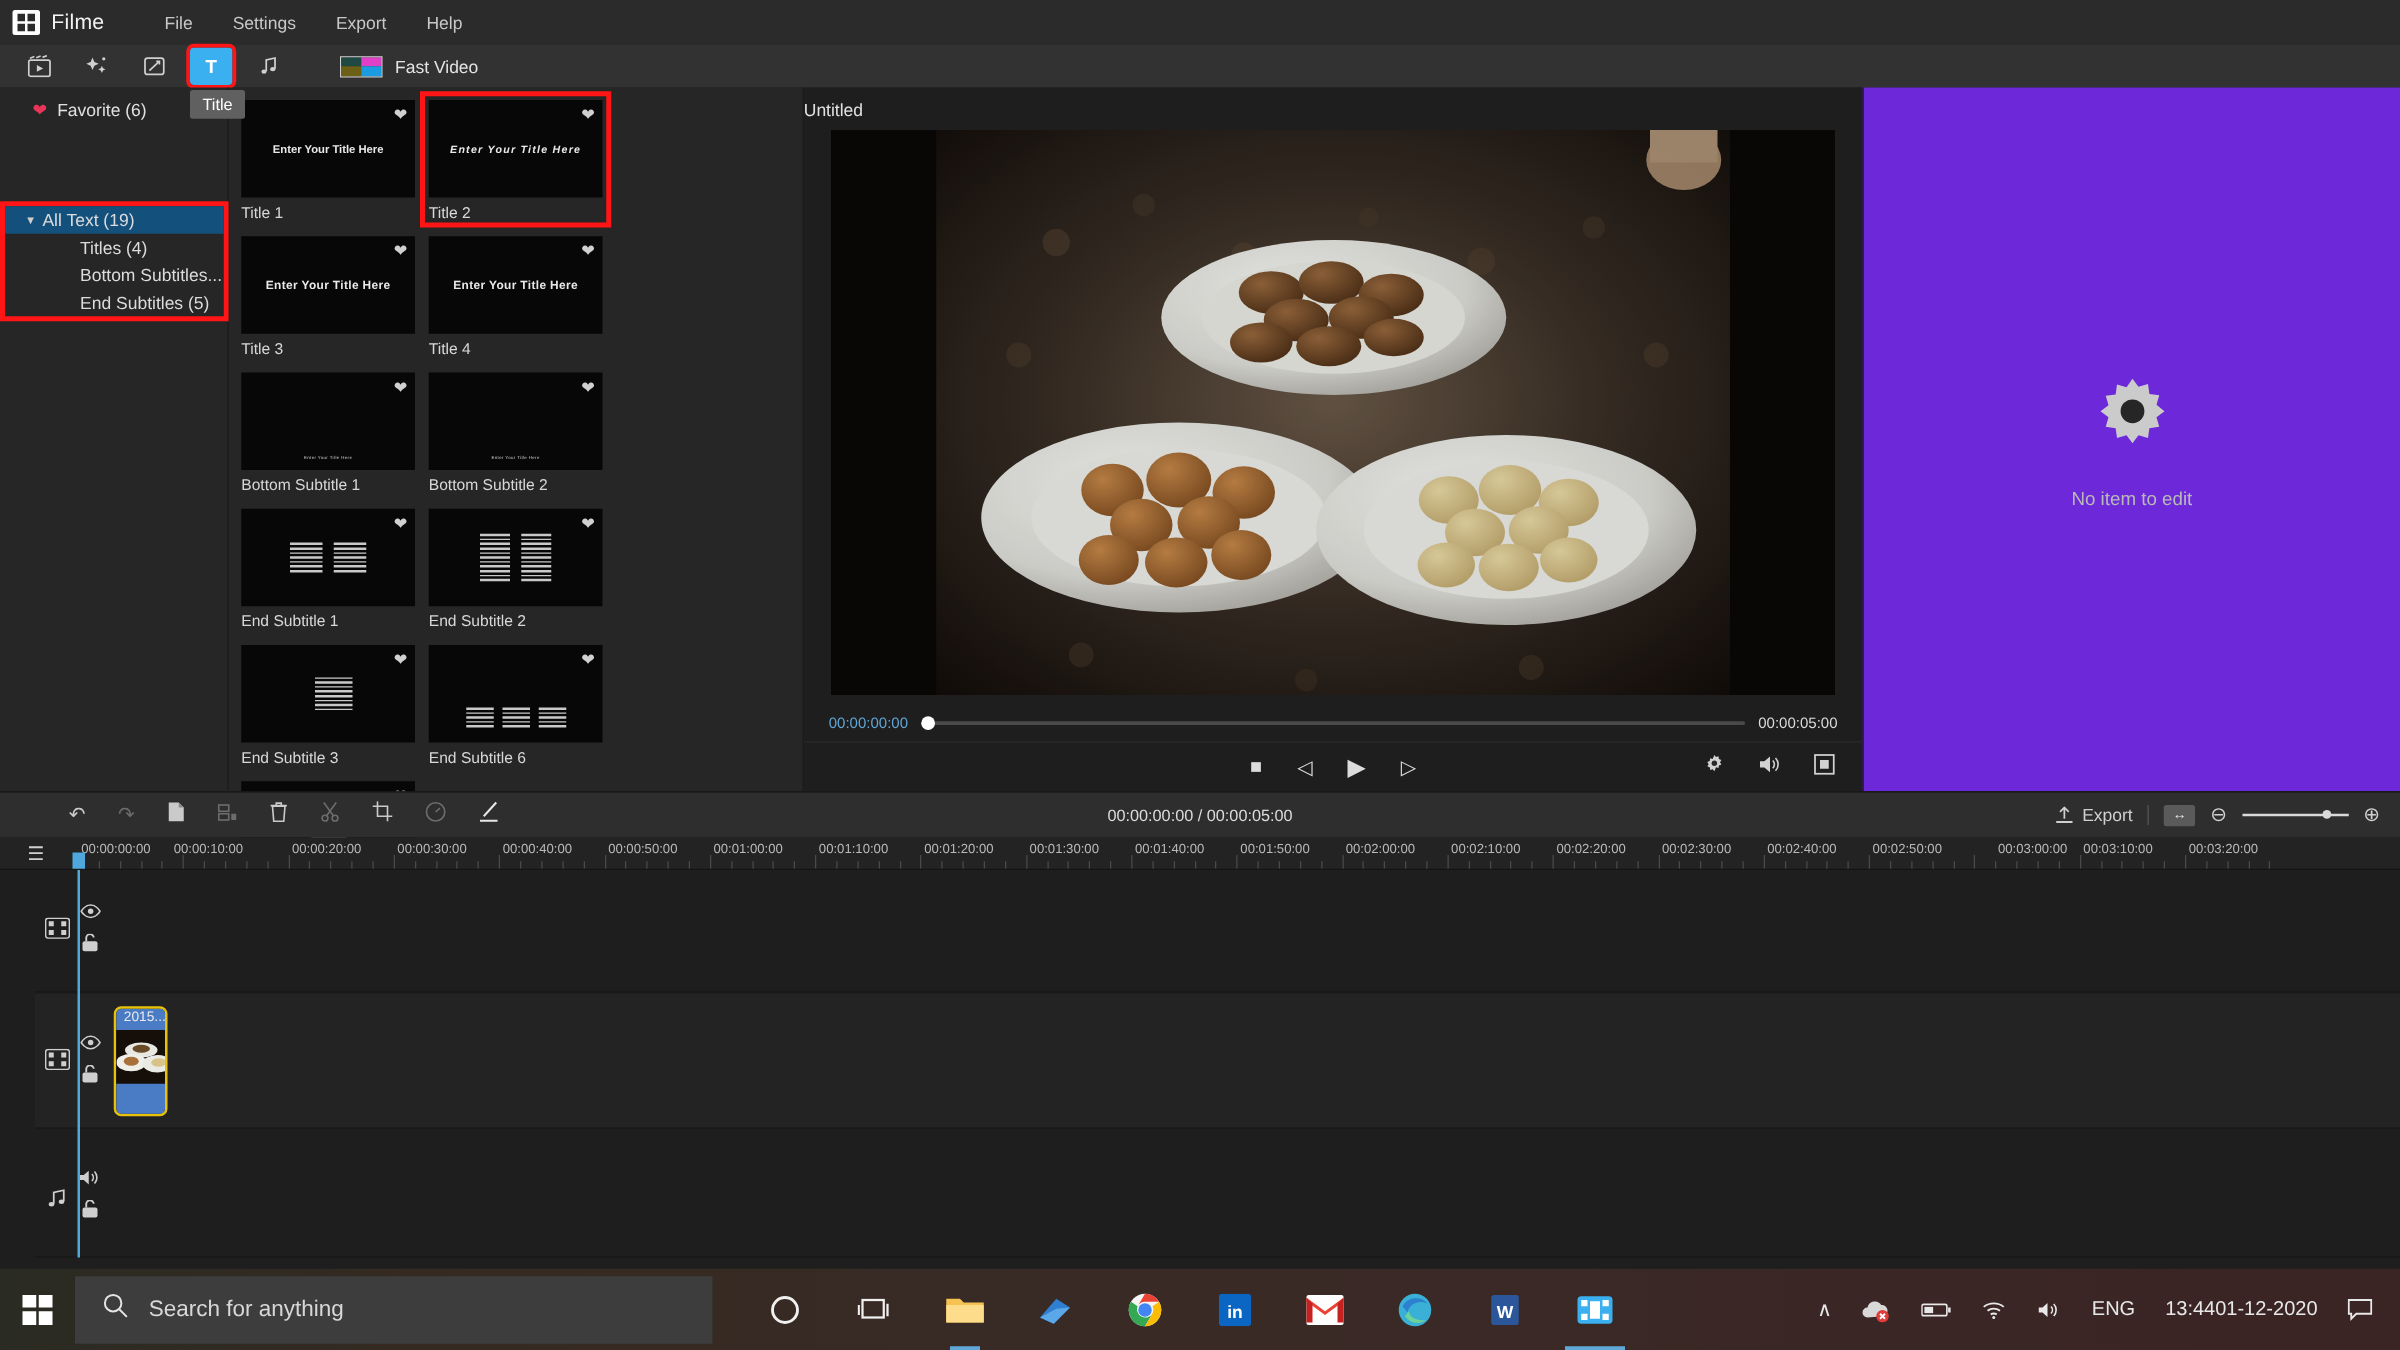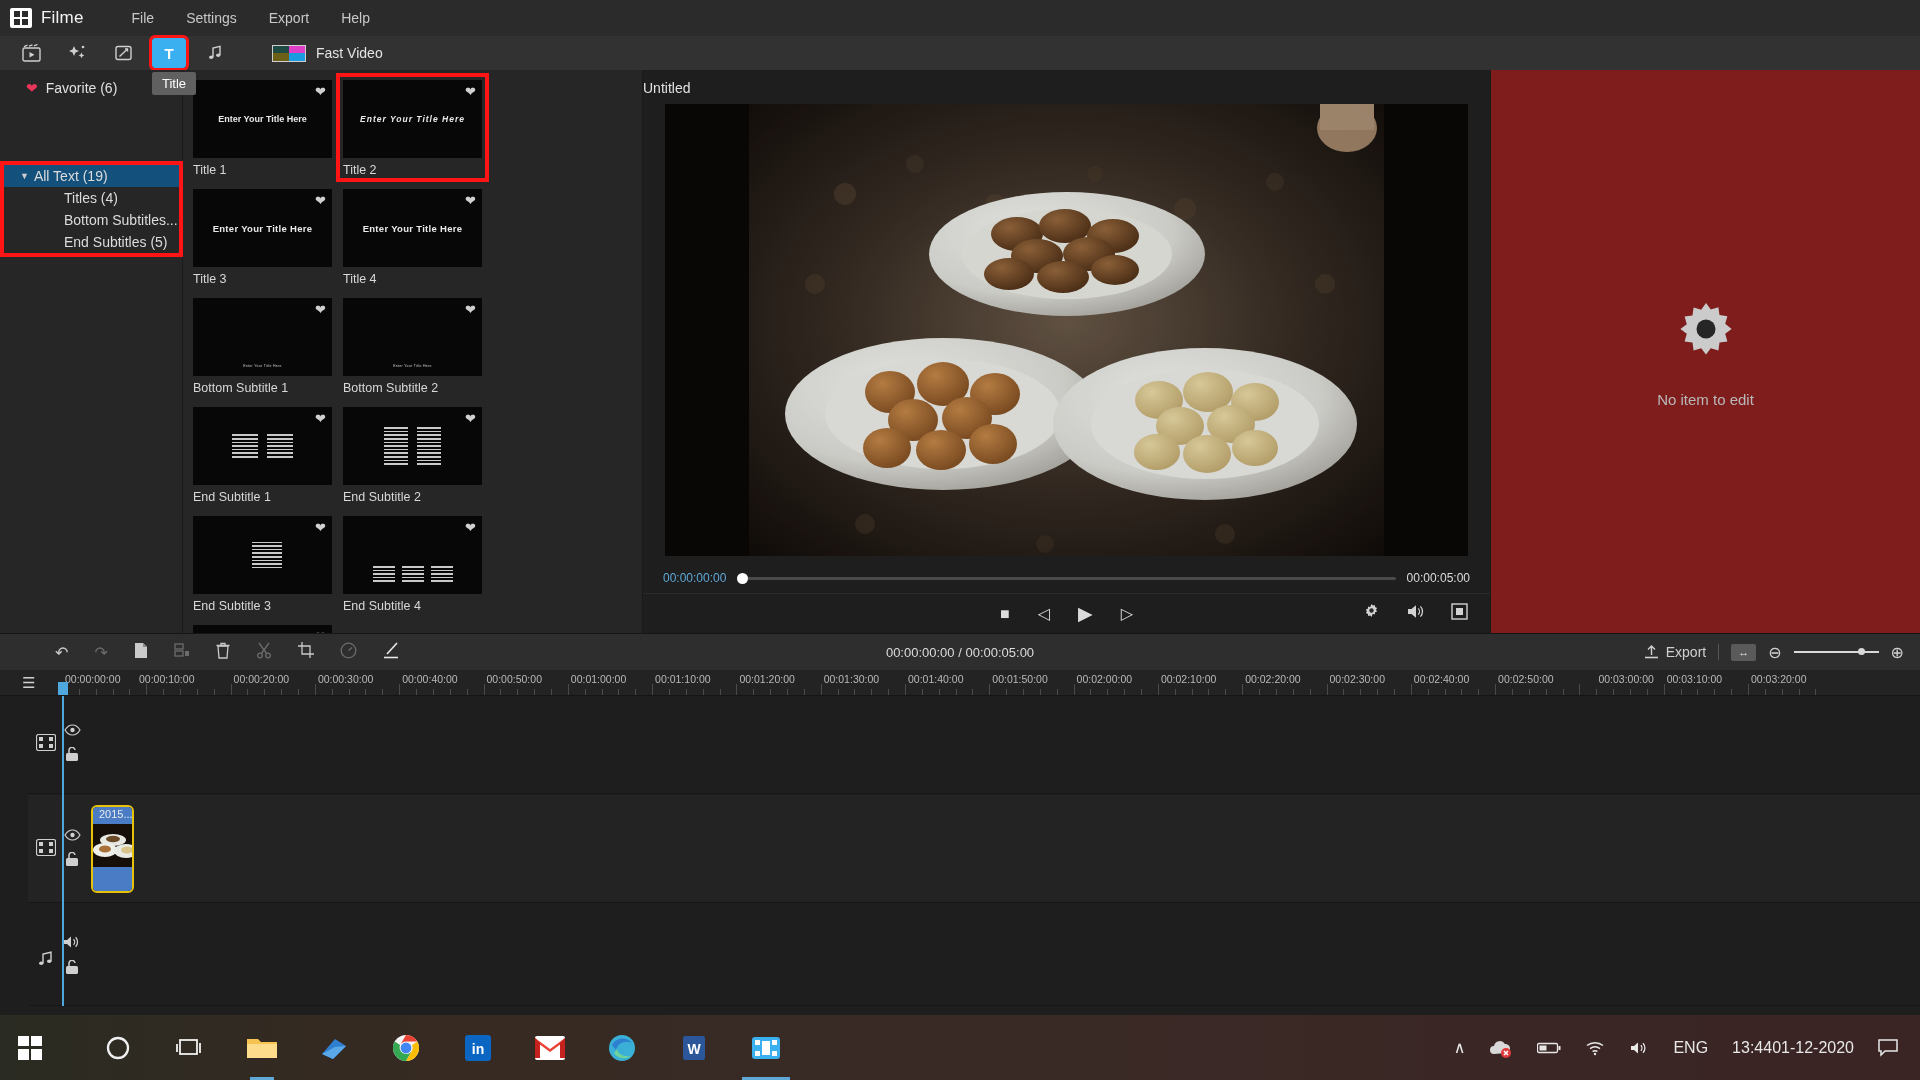--- a/index.html
+++ b/index.html
@@ -86,21 +86,21 @@
   .tc { font-size:12px; color:#5fa8d8; }
   .tc.right { color:#dcdcdc; }
   .track { flex:1; height:3px; background:#4a4a4a; position:relative; border-radius:2px; }
   .knob { position:absolute; left:0; top:-4px; width:11px; height:11px; border-radius:50%; background:#fff; }
   .transport { height:40px; display:flex; align-items:center; justify-content:center;
      position:relative; border-top:1px solid #2a2a2a; }
   .tp { margin:0 14px; color:#dcdcdc; font-size:16px; }
   .tp-right { position:absolute; right:22px; display:flex; gap:26px; align-items:center; }
 
   
-  .rpanel { width:430px; background:#7f1d1d; display:flex; flex-direction:column;
+  .rpanel { width:430px; background:#6d28d9; display:flex; flex-direction:column;
      align-items:center; justify-content:center; flex:none; border-left:1px solid #1a1a1a; }
   .gear { width:68px; height:68px; }
   .noitem { font-size:15px; color:#b9b9b9; margin-top:28px; }
 
   
   .tl-toolbar { height:37px; background:#2e2e2e; display:flex; align-items:center;
      border-top:1px solid #151515; position:relative; }
   .tl-tools { display:flex; align-items:center; padding-left:55px; gap:26px; }
   .tl-tools span { font-size:16px; color:#cacaca; }
   .tl-tools span.dim { color:#6c6c6c; }
@@ -389,21 +389,21 @@
                 </span>
               <span class="col">
                   <i style="width:22px"></i>
                   <i style="width:22px"></i>
                   <i style="width:22px"></i>
                   <i style="width:22px"></i>
                   <i style="width:22px"></i>
                 </span>
             </span>
           </div>
-          <div class="cap">End Subtitle 4</div>
+          <div class="cap">End Subtitle 6</div>
         </div>
 
         <div class="card">
           <div class="thumb">
             <span class="hrt">❤</span>
             <span class="t-lines">
               <span class="col">
                   <i style="width:28px"></i>
                   <i style="width:28px"></i>
                   <i style="width:28px"></i>
@@ -852,20 +852,29 @@
 
   <div class="taskbar">
     <div class="startb">
       <div class="winlogo">
           <i></i>
           <i></i>
           <i></i>
           <i></i>
         </div>
     </div>
+    <div class="searchbox">
+      <span class="sglass">
+        <svg width="21" height="21" viewBox="0 0 21 21">
+            <circle cx="8.5" cy="8.5" r="6.6" fill="none" stroke="#e4e4e4" stroke-width="1.6"></circle>
+            <path d="M13.4 13.4L19.5 19.5" stroke="#e4e4e4" stroke-width="1.6"></path>
+          </svg>
+      </span>
+      <span class="sph">Search for anything</span>
+    </div>
     <div class="tbicons">
       <div class="tbi">
         <svg width="26" height="26" viewBox="0 0 26 26">
             <circle cx="13" cy="13" r="10" fill="none" stroke="#f0f0f0" stroke-width="2.3"></circle>
           </svg>
       </div>
       <div class="tbi">
         <svg width="28" height="24" viewBox="0 0 28 24">
             <rect x="4" y="4" width="17" height="14" fill="none" stroke="#f0f0f0" stroke-width="1.8"></rect>
             <path d="M24 7v10M1 8v8" stroke="#f0f0f0" stroke-width="1.8"></path>

